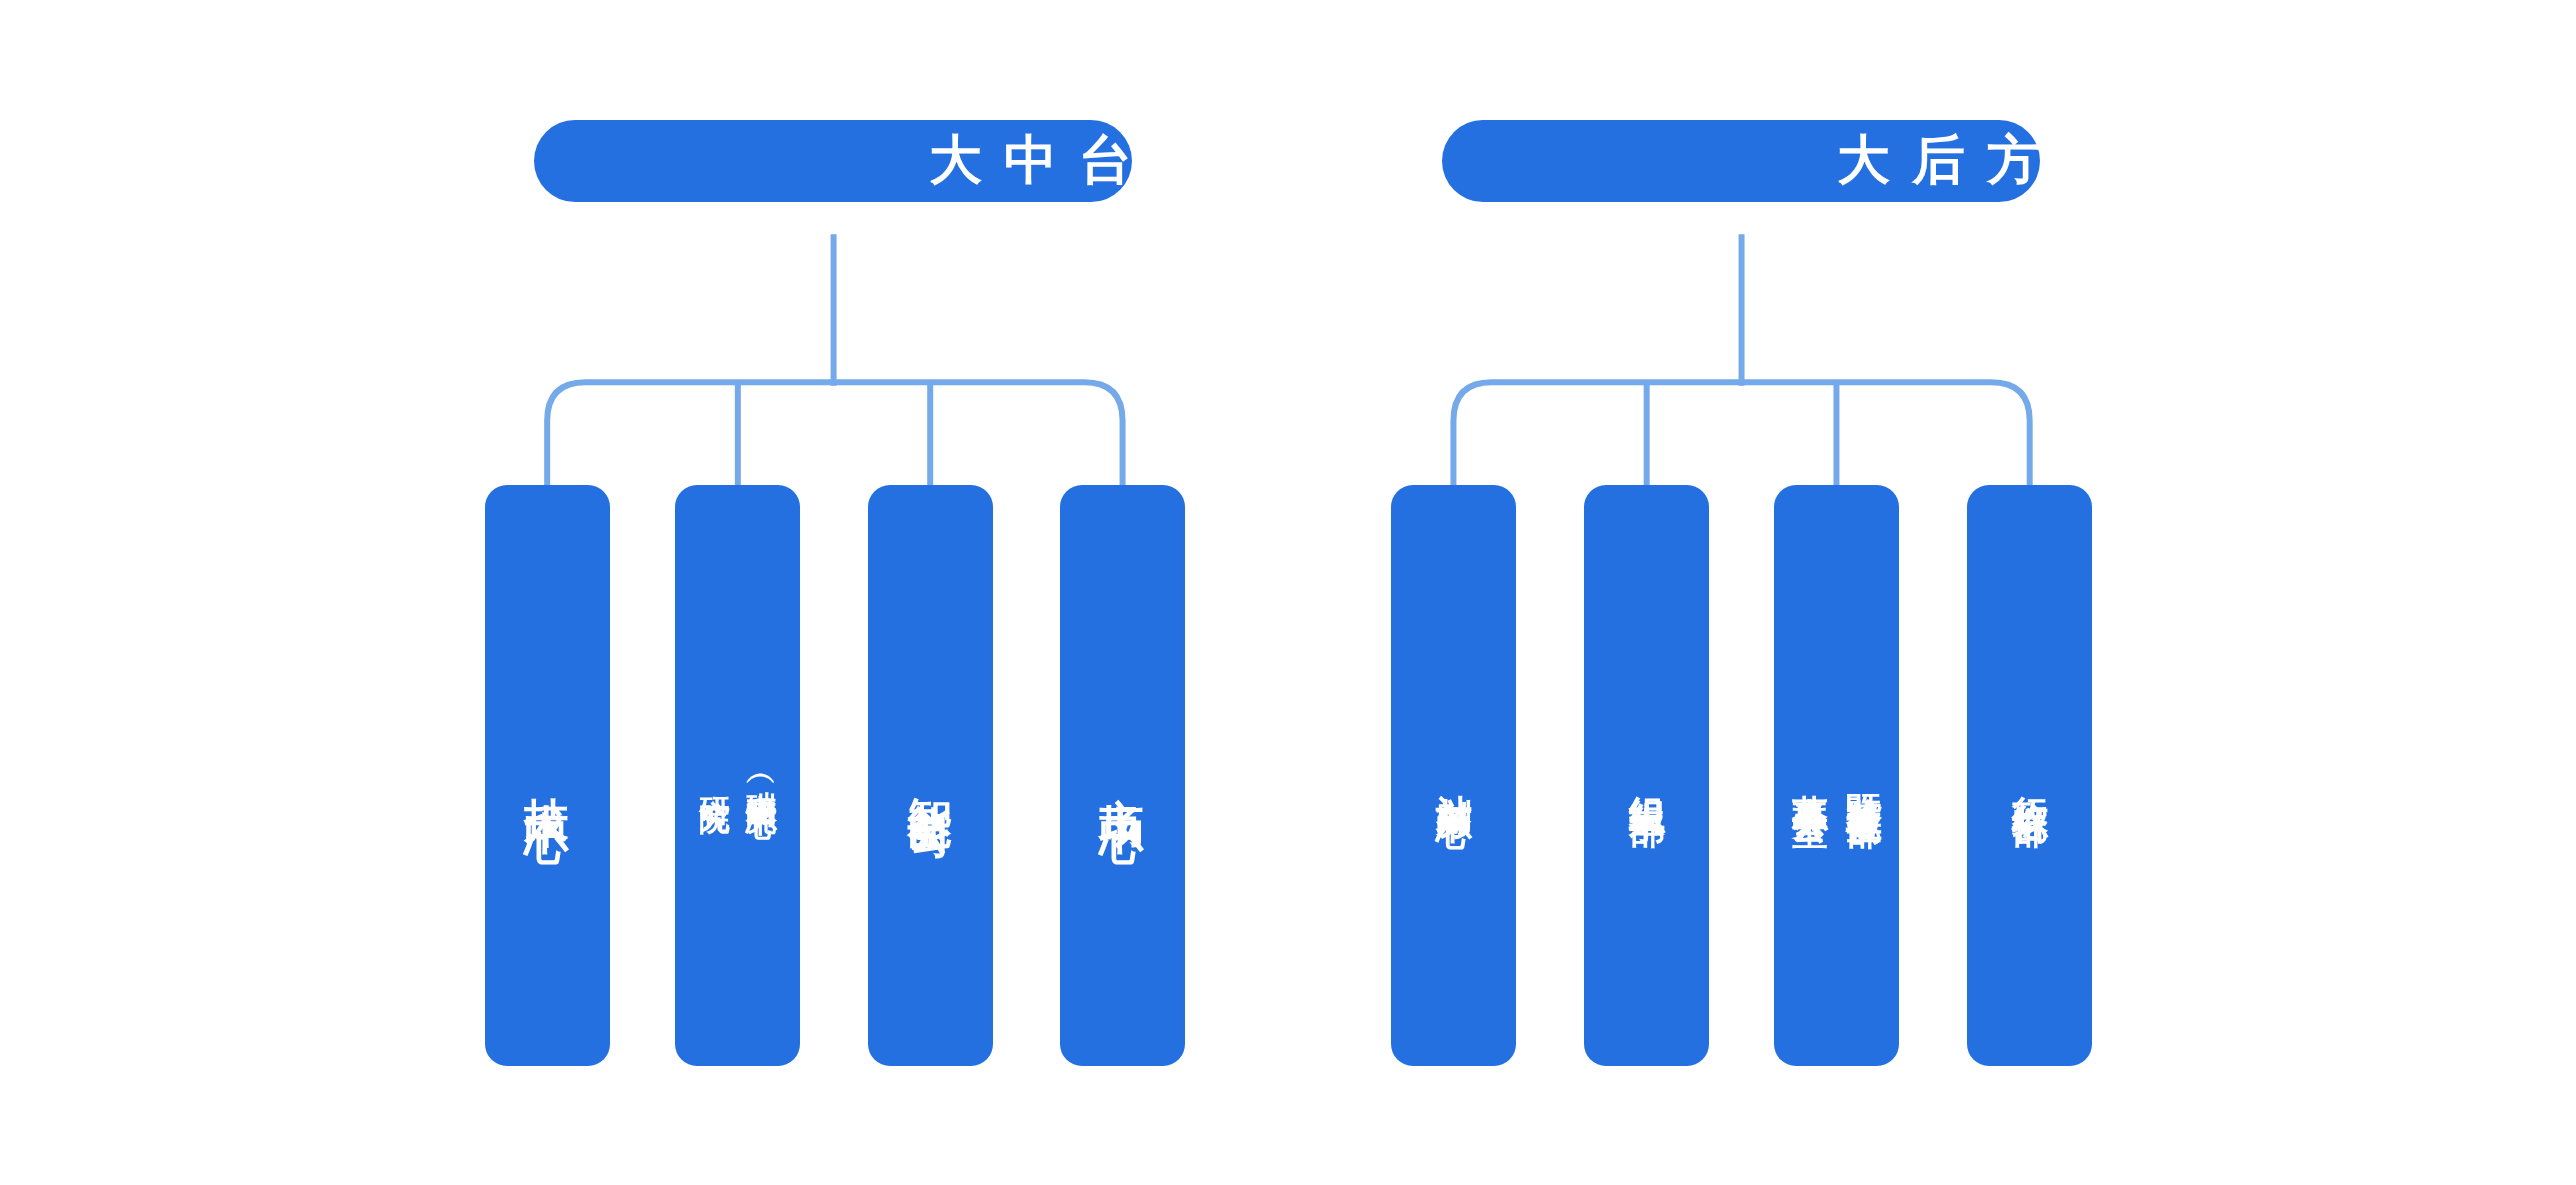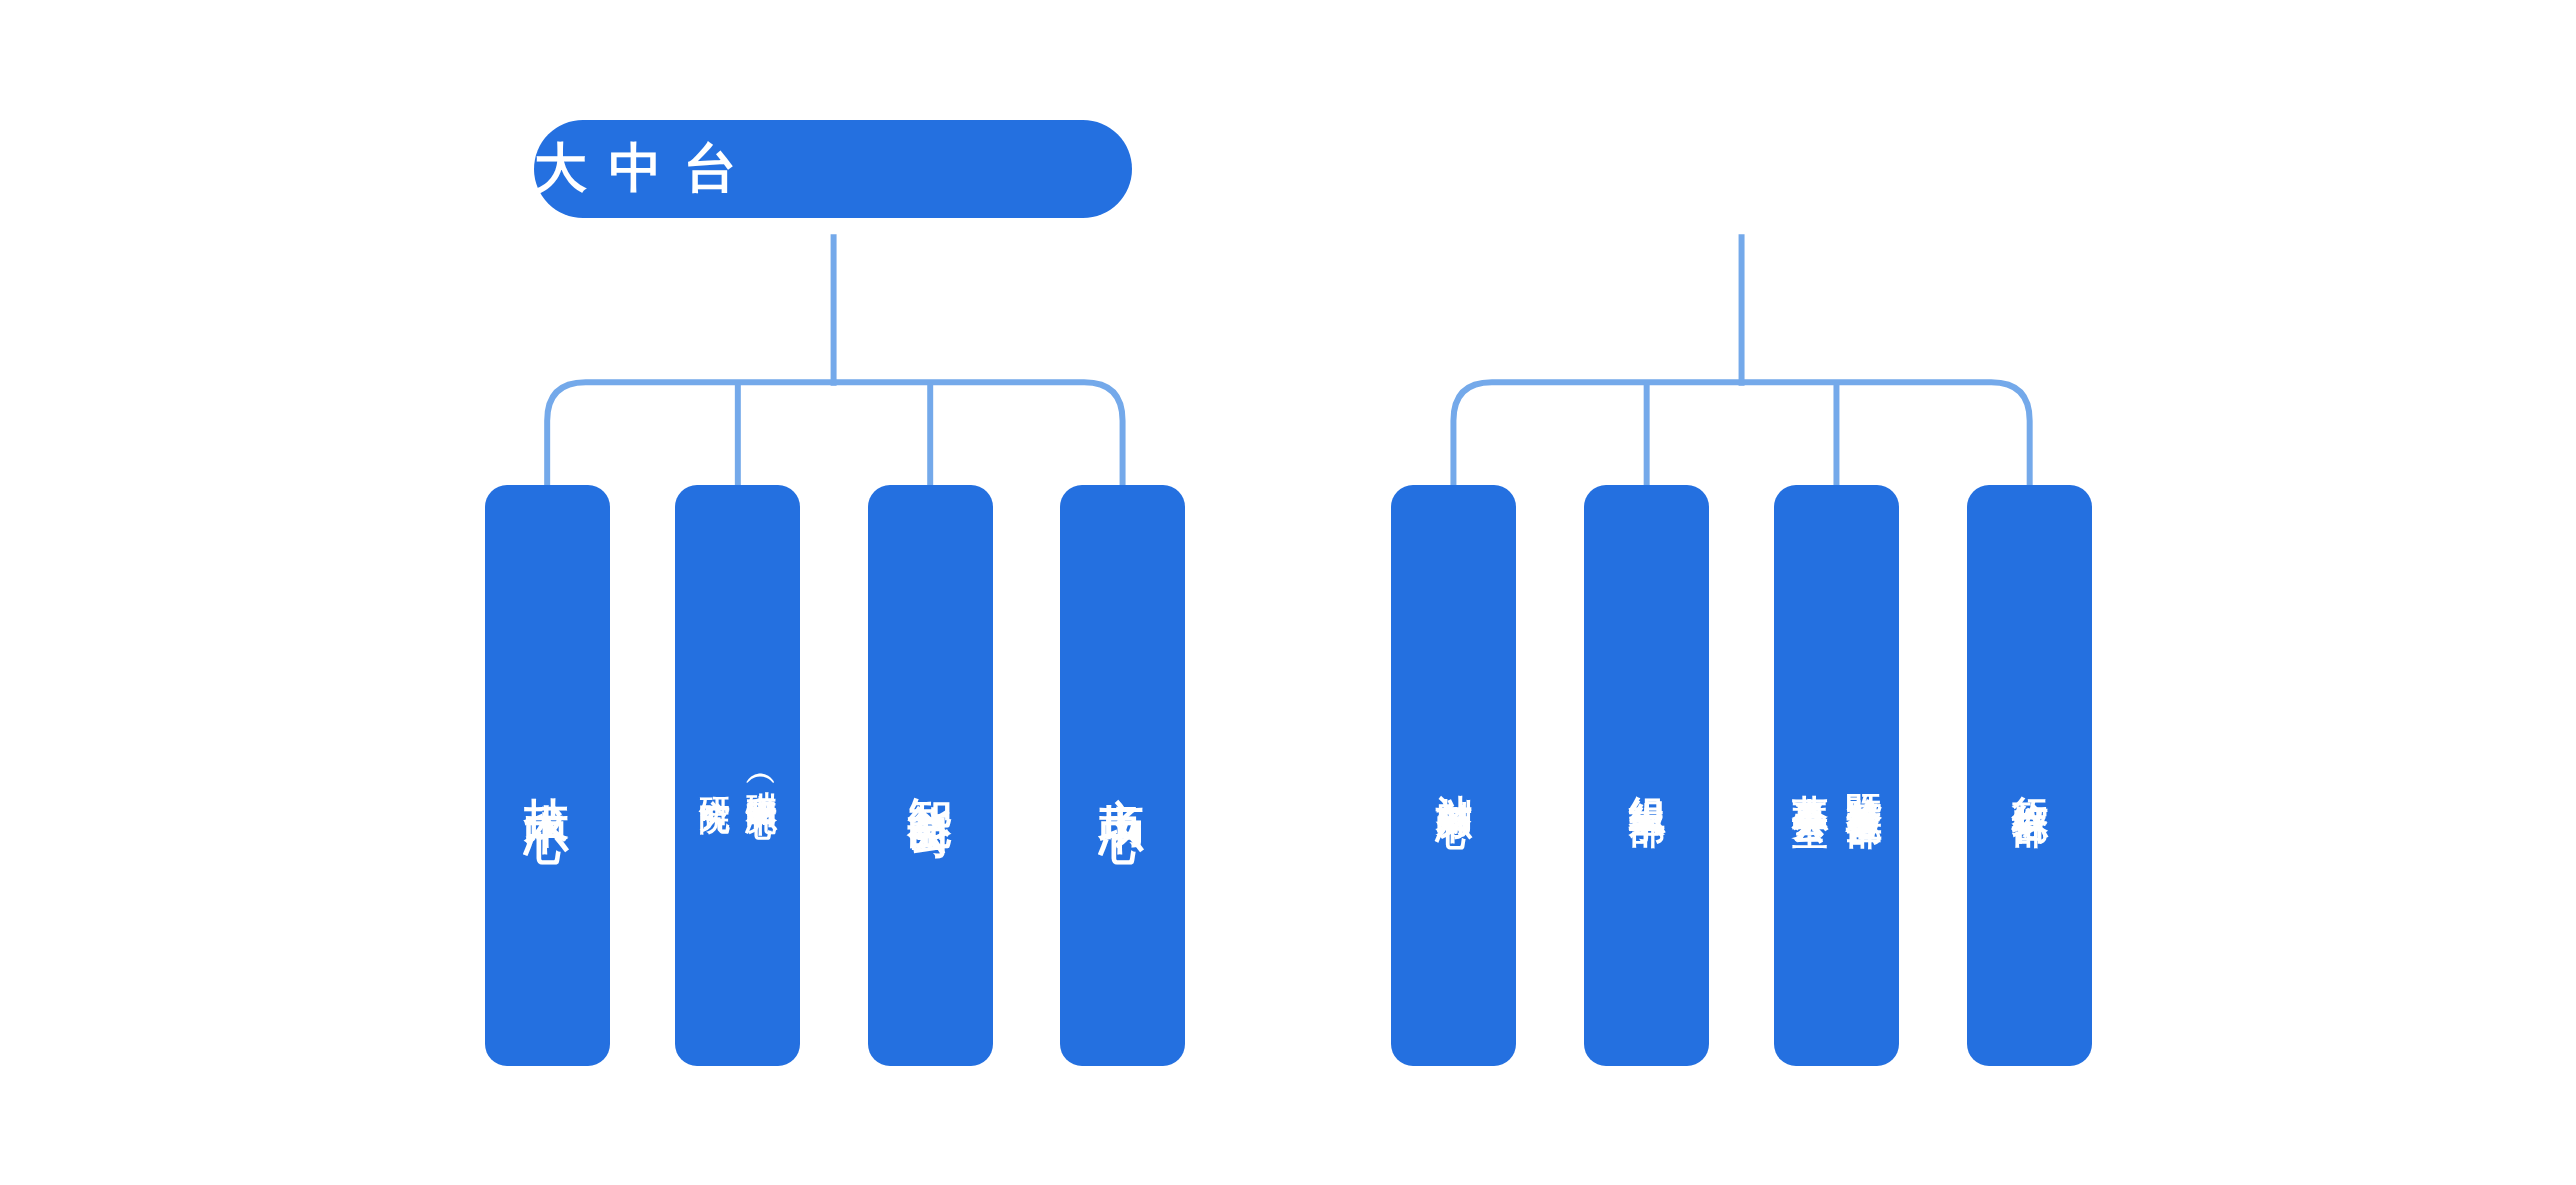--- a/index.html
+++ b/index.html
@@ -22,26 +22,26 @@
   }
   .connectors path {
     fill: none;
     stroke: var(--connector, #74A9EA);
     stroke-width: 7;
   }
   .pill {
     position: absolute;
     top: 120px;
     width: 598px;
-    height: 98px;
+    height: 82px;
     border-radius: 59px;
     background: var(--node-blue, #2470E0);
     display: flex;
     align-items: center;
-    justify-content: flex-start;
+    justify-content: flex-end;
   }
   .pill-label {
     color: var(--node-text, #FFFFFF);
     font-size: 53px;
     font-weight: 700;
     letter-spacing: 22px;
     margin-right: -22px;
     white-space: nowrap;
   }
   .dept {
@@ -113,20 +113,23 @@
   </div>
 
   <div class="dept large t1-c3">
     <span class="vcol">智能公司</span>
   </div>
 
   <div class="dept large t1-c4">
     <span class="vcol">市场中心</span>
   </div>
 
+  <div class="pill pill-2">
+    <span class="pill-label">大后方</span>
+  </div>
 
   <div class="dept medium t2-c1">
     <span class="vcol">计划财务中心</span>
   </div>
 
   <div class="dept medium t2-c2">
     <span class="vcol">组织人事部</span>
   </div>
 
   <div class="dept medium t2-c3">

